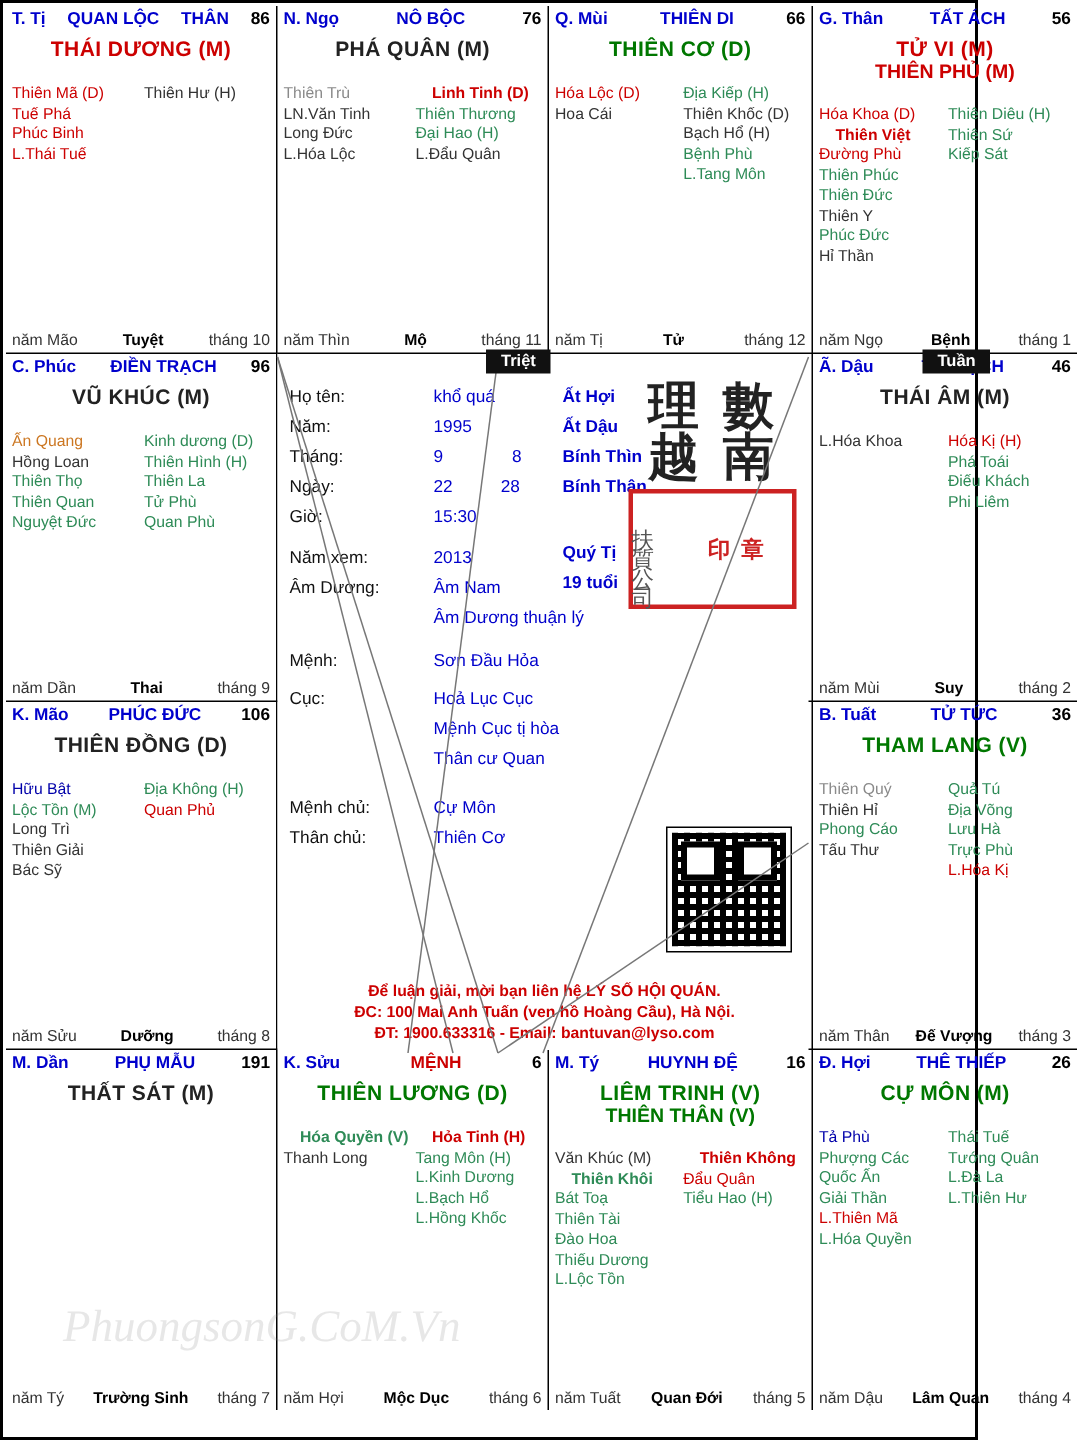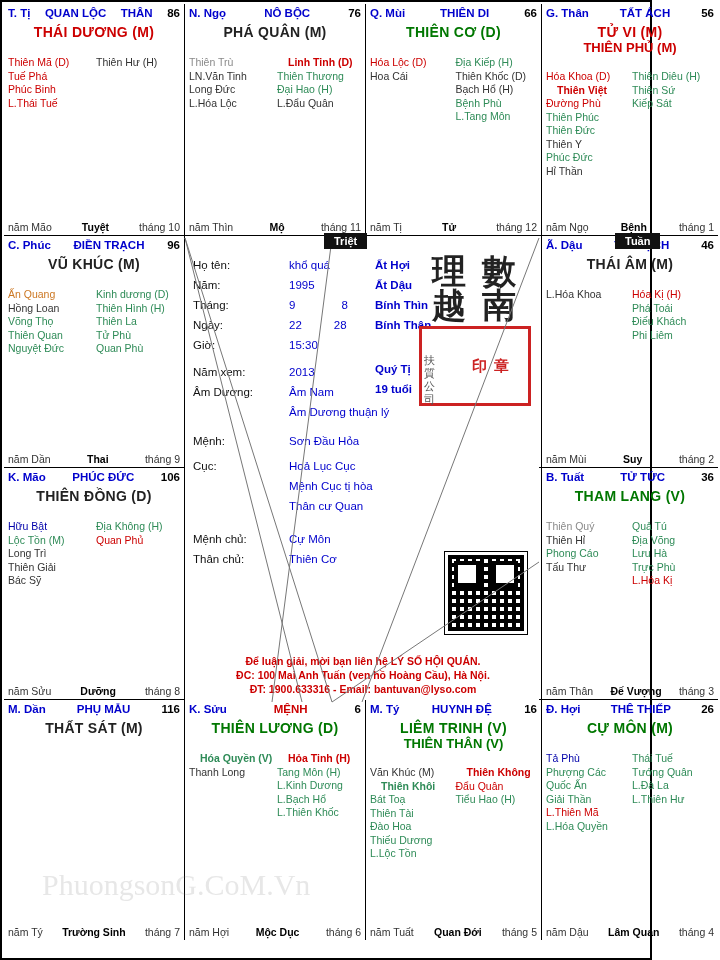--- a/index.html
+++ b/index.html
@@ -116,22 +116,22 @@
     font-family:"DejaVu Serif", serif;
     font-size:15px;font-weight:bold;
     display:flex;align-items:center;justify-content:center;
     line-height:17px;
     letter-spacing:1px;
     padding-left:32px;
   }
   .sealsidetext{
     position:absolute;right:104px;top:118px;
     font-family:"DejaVu Serif", serif;
-    font-size:11px;color:#555;
-    line-height:13px;width:14px;text-align:right;
+    font-size:15px;color:#555;
+    line-height:13px;width:14px;text-align:left;
   }
   .qr{
     position:absolute;right:12px;bottom:66px;
     width:76px;height:76px;
     background:
       repeating-linear-gradient(90deg,#000 0 4px,#fff 4px 8px),
       repeating-linear-gradient(0deg,#000 0 4px,#fff 4px 8px);
     background-blend-mode:multiply;
     border:3px solid #fff;
     outline:1px solid #000;
@@ -157,21 +157,21 @@
     z-index:6;
   }
   #tag-triet{left:322px;top:231px;}
   #tag-tuan{left:597px;top:231px;margin-left:16px;}
   
   svg.lines{position:absolute;left:0;top:0;width:720px;height:960px;pointer-events:none;z-index:4;}
   .wm{
     position:absolute;left:40px;bottom:56px;
     font-size:30px;color:rgba(120,120,120,.18);
     font-family:"Liberation Serif", serif;
-    white-space:nowrap;z-index:5;
+    font-style:italic;white-space:nowrap;z-index:5;
   }
 </style>
 </head>
 <body>
 
 <div id="chart">
 
   <div class="grid">
 
     <div class="cell">
@@ -294,21 +294,21 @@
       <div class="toprow">
         <span class="branch">C. Phúc</span>
         <span class="pname">ĐIỀN TRẠCH</span>
         <span class="pnum">96</span>
       </div>
       <div class="maintitle">VŨ KHÚC (M)</div>
       <div class="stars">
         <div class="starcol">
           <div class="s-org">Ấn Quang</div>
           <div class="s-blk">Hồng Loan</div>
-          <div class="s-grn">Võng Thọ</div>
+          <div class="s-grn">Thiên Thọ</div>
           <div class="s-grn">Thiên Quan</div>
           <div class="s-grn">Nguyệt Đức</div>
         </div>
         <div class="starcol">
           <div class="s-grn">Kinh dương (D)</div>
           <div class="s-grn">Thiên Hình (H)</div>
           <div class="s-grn">Thiên La</div>
           <div class="s-grn">Tử Phù</div>
           <div class="s-grn">Quan Phù</div>
         </div>
@@ -404,21 +404,21 @@
         <span class="bl">năm Thân</span>
         <span class="bc">Đế Vượng</span>
         <span class="br">tháng 3</span>
       </div>
     </div>
 
     <div class="cell nobb">
       <div class="toprow">
         <span class="branch">M. Dần</span>
         <span class="pname">PHỤ MẪU</span>
-        <span class="pnum">116</span>
+        <span class="pnum">191</span>
       </div>
       <div class="maintitle">THẤT SÁT (M)</div>
       <div class="bottomrow">
         <span class="bl">năm Tý</span>
         <span class="bc">Trường Sinh</span>
         <span class="br">tháng 7</span>
       </div>
     </div>
 
     <div class="cell nobb">
@@ -431,21 +431,21 @@
       <div class="stars">
         <div class="starcol">
           <div class="s-grn bold">Hóa Quyền (V)</div>
           <div class="s-blk">Thanh Long</div>
         </div>
         <div class="starcol">
           <div class="s-red bold">Hỏa Tinh (H)</div>
           <div class="s-grn">Tang Môn (H)</div>
           <div class="s-grn">L.Kinh Dương</div>
           <div class="s-grn">L.Bạch Hổ</div>
-          <div class="s-grn">L.Thiên Khốc</div>
+          <div class="s-grn">L.Hồng Khốc</div>
         </div>
       </div>
       <div class="bottomrow">
         <span class="bl">năm Hợi</span>
         <span class="bc">Mộc Dục</span>
         <span class="br">tháng 6</span>
       </div>
     </div>
 
     <div class="cell nobb">

